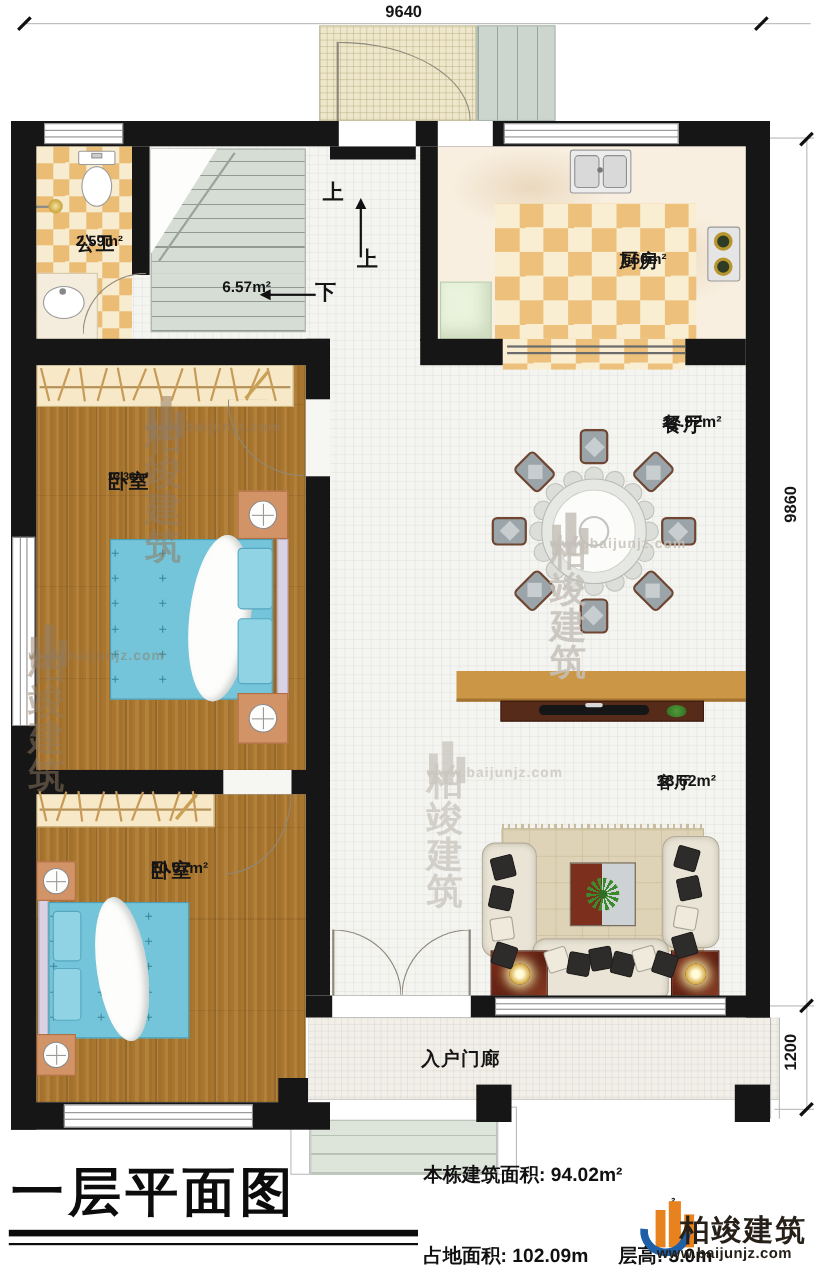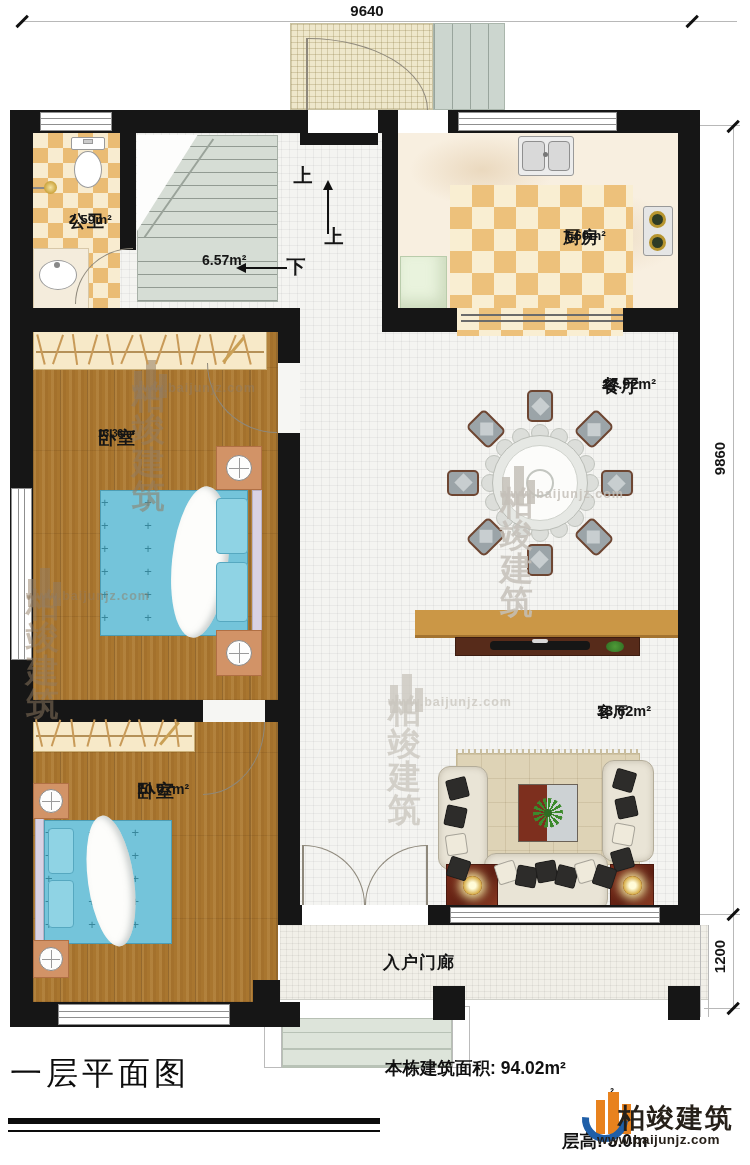--- a/index.html
+++ b/index.html
@@ -325,25 +325,26 @@
     <span class="ar" style="font-size:14px">10.07m²</span>
   </div>
   <div class="rl" style="left:383px;top:953px">
     <span class="nm" style="font-size:17px">入户门廊</span>
   </div>
 
   <div class="rl" style="left:303px;top:165px;font-size:19px">上</div>
   <div class="rl" style="left:334px;top:226px;font-size:19px">上</div>
   <div class="rl" style="left:296px;top:256px;font-size:19px">下</div>
 
-  <div style="left:10px;top:1052px;font-size:32px;font-weight:400;letter-spacing:4px;color:#0c0c0c">一层平面图</div>
+  <div style="left:10px;top:1052px;font-size:48px;font-weight:700;letter-spacing:4px;color:#0c0c0c">一层平面图</div>
   <div style="left:8px;top:1118px;width:372px;height:6px;background:#0c0c0c"></div>
   <div style="left:8px;top:1130px;width:372px;height:2px;background:#0c0c0c"></div>
   <div class="ftxt" style="left:385px;top:1056px">本栋建筑面积: 94.02m²</div>
   <div class="ftxt" style="left:610px;top:1086px;font-size:12px">²</div>
+  <div class="ftxt" style="left:385px;top:1129px">占地面积: 102.09m</div>
   <div class="ftxt" style="left:562px;top:1129px">层高: 3.0m</div>
 
   <div style="left:586px;top:1088px;width:52px;height:58px;background:
       linear-gradient(#e8821e,#e8821e) 10px 12px/9px 34px no-repeat,
       linear-gradient(#e8821e,#e8821e) 22px 4px/11px 42px no-repeat,
       linear-gradient(#e8821e,#e8821e) 36px 16px/9px 30px no-repeat">
     <div style="left:-4px;top:8px;width:46px;height:46px;border:7px solid transparent;border-left-color:#1f5fa8;border-bottom-color:#1f5fa8;border-radius:50%;transform:rotate(-40deg)"></div>
   </div>
   <div style="left:618px;top:1100px;font-size:27px;font-weight:900;letter-spacing:2px;color:#262019">柏竣建筑</div>
   <div style="left:597px;top:1132px;font-size:13.5px;font-weight:800;letter-spacing:.4px;color:#262019">www.baijunjz.com</div>

